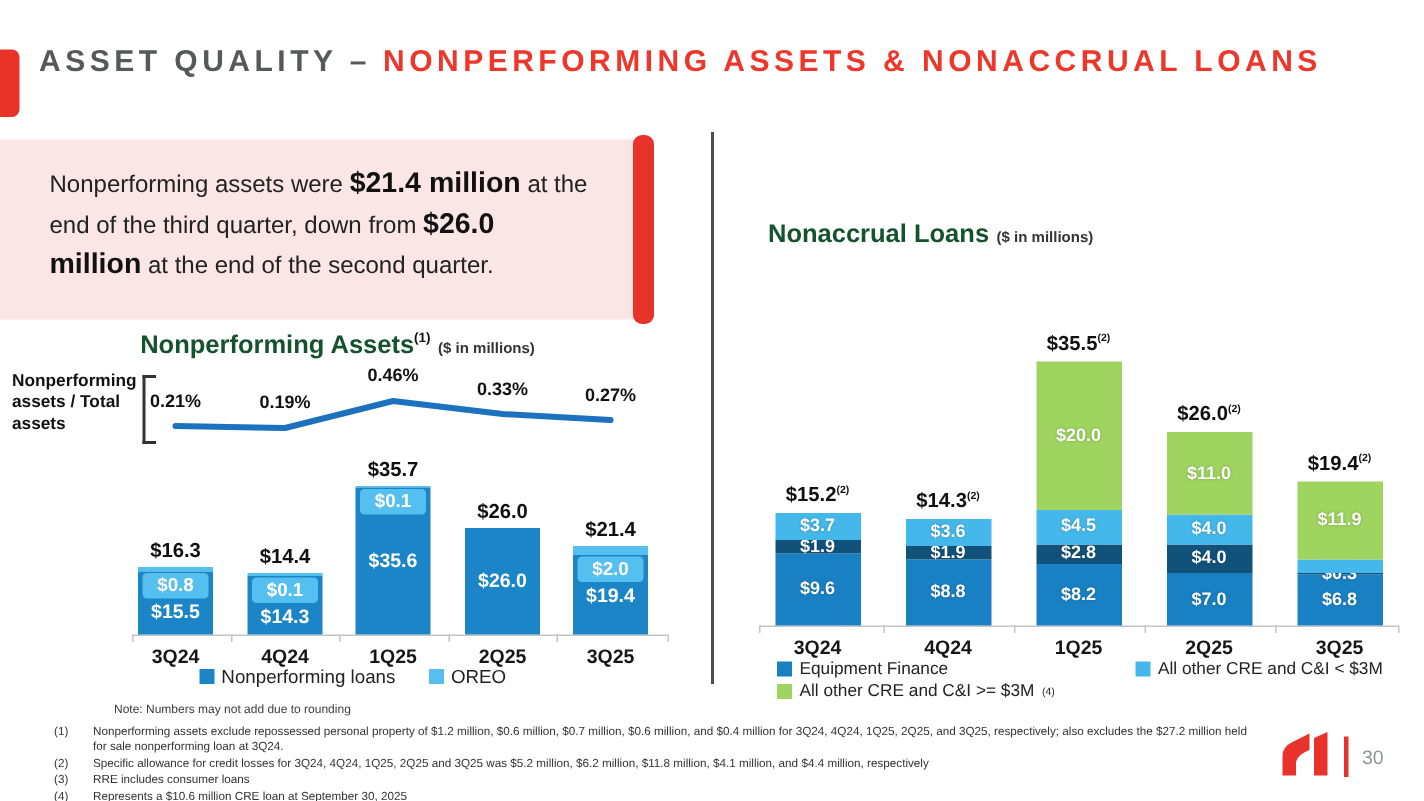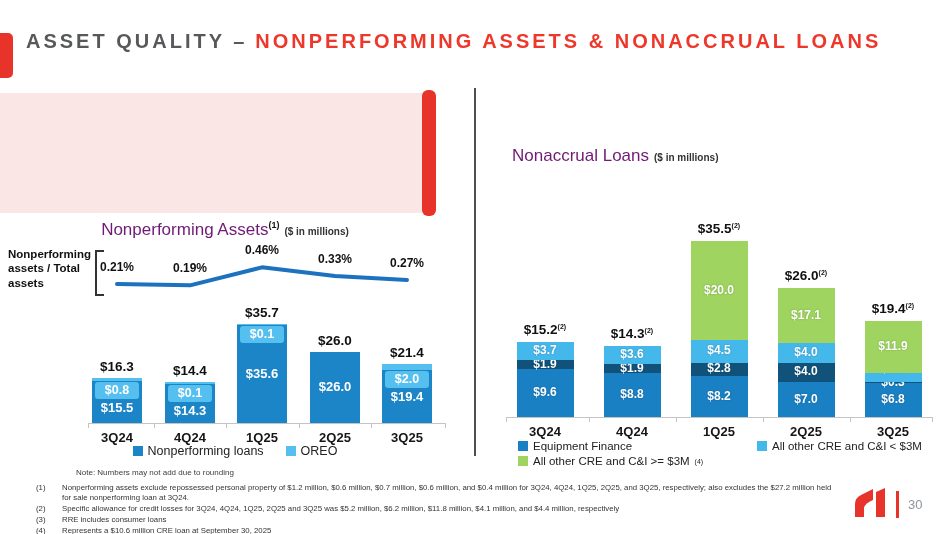--- a/index.html
+++ b/index.html
@@ -13,21 +13,21 @@
   
   .callout{position:absolute;left:0;top:93px;width:436px;height:120px;}
   .callout-bg{position:absolute;left:0;top:0;width:424px;height:120px;background:#fbe6e6;}
   .callout-bar{position:absolute;right:0;top:-3px;width:14px;height:126px;background:#e8332a;border-radius:6px;}
   .callout-text{position:absolute;left:33px;top:17px;width:362px;margin:0;font-size:16px;line-height:26px;color:#222;}
   .callout-text b{font-size:19px;color:#111;}
   
   .divider{position:absolute;left:474px;top:88px;width:2px;height:368px;background:#4d4d4d;}
   
   .chart-title{position:absolute;white-space:nowrap;}
-  .chart-title .main{font-size:17px;font-weight:normal;color:#701a75;}
+  .chart-title .main{font-size:17px;font-weight:bold;color:#14532d;}
   .chart-title sup{font-size:9px;font-weight:bold;position:relative;top:-1px;}
   .chart-title .units{font-size:10px;font-weight:bold;color:#333;margin-left:5px;}
   #npa-title{left:40px;top:220px;width:370px;text-align:center;}
   #na-title{left:512px;top:146px;}
   
   .ylabel{position:absolute;left:8px;top:247px;width:84px;font-size:11.5px;font-weight:bold;line-height:1.25;color:#111;}
   .bracket{position:absolute;left:95px;top:250px;width:7px;height:42px;border-left:2px solid #333;border-top:2px solid #333;border-bottom:2px solid #333;}
   
   .legend-left{position:absolute;left:60px;top:444px;width:350px;display:flex;justify-content:center;gap:22px;font-size:12.5px;color:#222;}
   .legend-item{display:inline-flex;align-items:center;gap:5px;white-space:nowrap;}
@@ -50,20 +50,21 @@
 <body>
 
 <div class="slide">
 
   <div class="header-accent"></div>
   <h1 class="title"><span class="t-gray">ASSET QUALITY –</span><span class="t-red">NONPERFORMING ASSETS &amp; NONACCRUAL LOANS</span></h1>
 
   <div class="callout">
     <div class="callout-bg"></div>
     <div class="callout-bar"></div>
+    <p class="callout-text"><span>Nonperforming assets were </span><b>$21.4 million</b><span> at the end of the third quarter, down from </span><b>$26.0 million</b><span> at the end of the second quarter.</span></p>
   </div>
 
   <div class="divider"></div>
 
   <div class="chart-title" id="npa-title"><span class="main">Nonperforming Assets</span><sup>(1)</sup><span class="units">($ in millions)</span></div>
 
   <div class="ylabel">Nonperforming assets / Total assets</div>
   <div class="bracket"></div>
 
   <div class="chart-title" id="na-title"><span class="main">Nonaccrual Loans</span><span class="units">($ in millions)</span></div>
@@ -145,21 +146,21 @@
       <div style="position: absolute; left: 689px; top: 282.775px; width: 60px; text-align: center; color: rgb(255, 255, 255); font: bold 12px &quot;Liberation Sans&quot;, sans-serif; text-shadow: rgba(0, 0, 0, 0.25) 0px 0px 2px;">$20.0</div>
       <div style="position: absolute; left: 679px; top: 221.275px; width: 80px; text-align: center; font: bold 13.5px &quot;Liberation Sans&quot;, sans-serif; color: rgb(16, 16, 16);"><span>$35.5</span><sup style="font-size: 7px;">(2)</sup></div>
       <div style="position: absolute; left: 689px; top: 424px; width: 60px; text-align: center; font: bold 13px &quot;Liberation Sans&quot;, sans-serif; color: rgb(22, 22, 22);">1Q25</div>
       <div style="position: absolute; left: 777.5px; top: 382.35px; width: 57px; height: 34.65px; background: rgb(26, 128, 196);"></div>
       <div style="position: absolute; left: 776px; top: 391.675px; width: 60px; text-align: center; color: rgb(255, 255, 255); font: bold 12px &quot;Liberation Sans&quot;, sans-serif; text-shadow: rgba(0, 0, 0, 0.25) 0px 0px 2px;">$7.0</div>
       <div style="position: absolute; left: 777.5px; top: 362.55px; width: 57px; height: 19.8px; background: rgb(17, 82, 122);"></div>
       <div style="position: absolute; left: 776px; top: 364.45px; width: 60px; text-align: center; color: rgb(255, 255, 255); font: bold 12px &quot;Liberation Sans&quot;, sans-serif; text-shadow: rgba(0, 0, 0, 0.25) 0px 0px 2px;">$4.0</div>
       <div style="position: absolute; left: 777.5px; top: 342.75px; width: 57px; height: 19.8px; background: rgb(69, 184, 235);"></div>
       <div style="position: absolute; left: 776px; top: 344.65px; width: 60px; text-align: center; color: rgb(255, 255, 255); font: bold 12px &quot;Liberation Sans&quot;, sans-serif; text-shadow: rgba(0, 0, 0, 0.25) 0px 0px 2px;">$4.0</div>
       <div style="position: absolute; left: 777.5px; top: 288.3px; width: 57px; height: 54.45px; background: rgb(158, 212, 95);"></div>
-      <div style="position: absolute; left: 776px; top: 307.525px; width: 60px; text-align: center; color: rgb(255, 255, 255); font: bold 12px &quot;Liberation Sans&quot;, sans-serif; text-shadow: rgba(0, 0, 0, 0.25) 0px 0px 2px;">$17.1</div>
+      <div style="position: absolute; left: 776px; top: 307.525px; width: 60px; text-align: center; color: rgb(255, 255, 255); font: bold 12px &quot;Liberation Sans&quot;, sans-serif; text-shadow: rgba(0, 0, 0, 0.25) 0px 0px 2px;">$11.0</div>
       <div style="position: absolute; left: 766px; top: 268.3px; width: 80px; text-align: center; font: bold 13.5px &quot;Liberation Sans&quot;, sans-serif; color: rgb(16, 16, 16);"><span>$26.0</span><sup style="font-size: 7px;">(2)</sup></div>
       <div style="position: absolute; left: 776px; top: 424px; width: 60px; text-align: center; font: bold 13px &quot;Liberation Sans&quot;, sans-serif; color: rgb(22, 22, 22);">2Q25</div>
       <div style="position: absolute; left: 864.5px; top: 383.34px; width: 57px; height: 33.66px; background: rgb(26, 128, 196);"></div>
       <div style="position: absolute; left: 863px; top: 392.17px; width: 60px; text-align: center; color: rgb(255, 255, 255); font: bold 12px &quot;Liberation Sans&quot;, sans-serif; text-shadow: rgba(0, 0, 0, 0.25) 0px 0px 2px;">$6.8</div>
       <div style="position: absolute; left: 864.5px; top: 381.855px; width: 57px; height: 1.485px; background: rgb(17, 82, 122);"></div>
       <div style="position: absolute; left: 863px; top: 374.597px; width: 60px; text-align: center; color: rgb(255, 255, 255); font: bold 12px &quot;Liberation Sans&quot;, sans-serif; text-shadow: rgba(0, 0, 0, 0.25) 0px 0px 2px;">$0.3</div>
       <div style="position: absolute; left: 864.5px; top: 373.44px; width: 57px; height: 8.415px; background: rgb(69, 184, 235);"></div>
       <div style="position: absolute; left: 863px; top: 360.597px; width: 60px; text-align: center; color: rgb(255, 255, 255); font: bold 12px &quot;Liberation Sans&quot;, sans-serif; text-shadow: rgba(0, 0, 0, 0.25) 0px 0px 2px;">$1.7</div>
       <div style="position: absolute; left: 864.5px; top: 320.97px; width: 57px; height: 52.47px; background: rgb(158, 212, 95);"></div>
       <div style="position: absolute; left: 863px; top: 339.205px; width: 60px; text-align: center; color: rgb(255, 255, 255); font: bold 12px &quot;Liberation Sans&quot;, sans-serif; text-shadow: rgba(0, 0, 0, 0.25) 0px 0px 2px;">$11.9</div>

